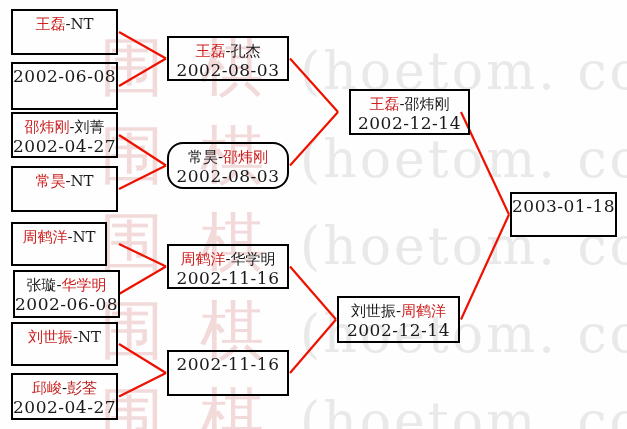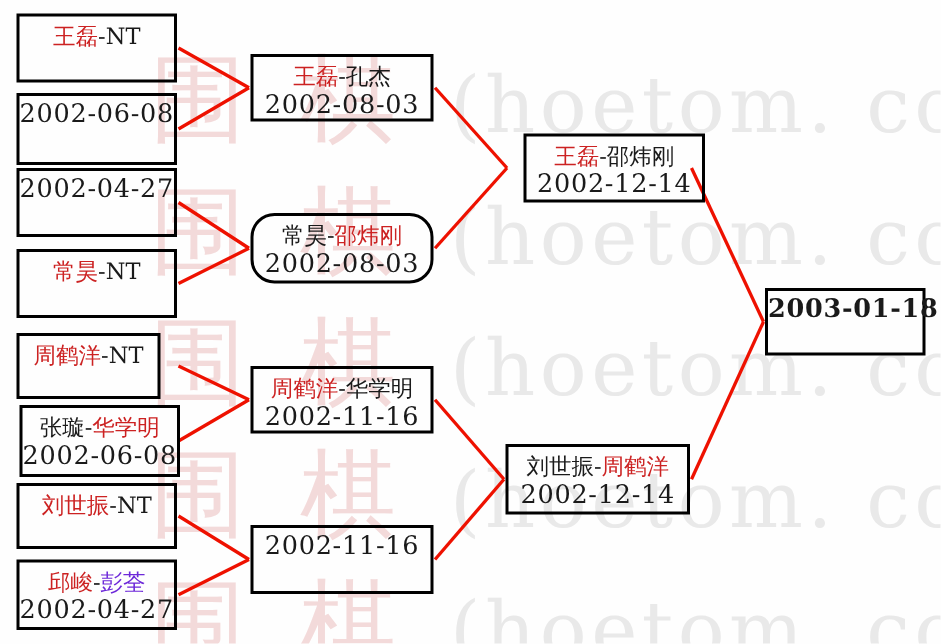--- a/index.html
+++ b/index.html
@@ -59,37 +59,38 @@
       <line x1="461" y1="319.5" x2="509" y2="214.5" stroke="#ee1100" stroke-width="2.2"></line>
     </svg>
   <div id="boxes-layer">
       <div class="match-box" style="left: 11px; top: 9px; width: 107px; height: 46px; border-color: rgb(0, 0, 0);">
         <div class="line1"><span style="color: rgb(204, 34, 34);">王磊</span><span style="color: rgb(26, 26, 26);">-</span><span style="color: rgb(26, 26, 26);">NT</span></div>
       </div>
       <div class="match-box" style="left: 11px; top: 62px; width: 107px; height: 48px; border-color: rgb(0, 0, 0);">
         <div class="match-date" style="color: rgb(26, 26, 26);">2002-06-08</div>
       </div>
       <div class="match-box" style="left: 11px; top: 112px; width: 107px; height: 46px; border-color: rgb(0, 0, 0);">
+        <div class="line1"><span style="color: rgb(204, 34, 34);">邵炜刚</span><span style="color: rgb(26, 26, 26);">-</span><span style="color: rgb(26, 26, 26);">刘菁</span></div>
         <div class="match-date" style="color: rgb(26, 26, 26);">2002-04-27</div>
       </div>
       <div class="match-box" style="left: 11px; top: 166px; width: 107px; height: 46px; border-color: rgb(0, 0, 0);">
         <div class="line1"><span style="color: rgb(204, 34, 34);">常昊</span><span style="color: rgb(26, 26, 26);">-</span><span style="color: rgb(26, 26, 26);">NT</span></div>
       </div>
       <div class="match-box" style="left: 11px; top: 222px; width: 96px; height: 44px; border-color: rgb(0, 0, 0);">
         <div class="line1"><span style="color: rgb(204, 34, 34);">周鹤洋</span><span style="color: rgb(26, 26, 26);">-</span><span style="color: rgb(26, 26, 26);">NT</span></div>
       </div>
       <div class="match-box" style="left: 13px; top: 270px; width: 107px; height: 48px; border-color: rgb(0, 0, 0);">
         <div class="line1"><span style="color: rgb(26, 26, 26);">张璇</span><span style="color: rgb(26, 26, 26);">-</span><span style="color: rgb(204, 34, 34);">华学明</span></div>
         <div class="match-date" style="color: rgb(26, 26, 26);">2002-06-08</div>
       </div>
       <div class="match-box" style="left: 11px; top: 322px; width: 107px; height: 44px; border-color: rgb(0, 0, 0);">
         <div class="line1"><span style="color: rgb(204, 34, 34);">刘世振</span><span style="color: rgb(26, 26, 26);">-</span><span style="color: rgb(26, 26, 26);">NT</span></div>
       </div>
       <div class="match-box" style="left: 11px; top: 373px; width: 107px; height: 47px; border-color: rgb(0, 0, 0);">
-        <div class="line1"><span style="color: rgb(204, 34, 34);">邱峻</span><span style="color: rgb(26, 26, 26);">-</span><span style="color: #6d28d9;">彭荃</span></div>
+        <div class="line1"><span style="color: rgb(204, 34, 34);">邱峻</span><span style="color: rgb(26, 26, 26);">-</span><span style="color: #b91c1c;">彭荃</span></div>
         <div class="match-date" style="color: rgb(26, 26, 26);">2002-04-27</div>
       </div>
       <div class="match-box" style="left: 167px; top: 36px; width: 122px; height: 45px; border-color: rgb(0, 0, 0);">
         <div class="line1"><span style="color: rgb(204, 34, 34);">王磊</span><span style="color: rgb(26, 26, 26);">-</span><span style="color: rgb(26, 26, 26);">孔杰</span></div>
         <div class="match-date" style="color: rgb(26, 26, 26);">2002-08-03</div>
       </div>
       <div class="match-box" style="left: 167px; top: 142px; width: 122px; height: 47px; border-color: rgb(0, 0, 0); border-radius: 16px;">
         <div class="line1"><span style="color: rgb(26, 26, 26);">常昊</span><span style="color: rgb(26, 26, 26);">-</span><span style="color: rgb(204, 34, 34);">邵炜刚</span></div>
         <div class="match-date" style="color: rgb(26, 26, 26);">2002-08-03</div>
       </div>
@@ -102,16 +103,16 @@
       </div>
       <div class="match-box" style="left: 349px; top: 89px; width: 121px; height: 46px; border-color: rgb(0, 0, 0);">
         <div class="line1"><span style="color: rgb(204, 34, 34);">王磊</span><span style="color: rgb(26, 26, 26);">-</span><span style="color: rgb(26, 26, 26);">邵炜刚</span></div>
         <div class="match-date" style="color: rgb(26, 26, 26);">2002-12-14</div>
       </div>
       <div class="match-box" style="left: 337px; top: 296px; width: 123px; height: 47px; border-color: rgb(0, 0, 0);">
         <div class="line1"><span style="color: rgb(26, 26, 26);">刘世振</span><span style="color: rgb(26, 26, 26);">-</span><span style="color: rgb(204, 34, 34);">周鹤洋</span></div>
         <div class="match-date" style="color: rgb(26, 26, 26);">2002-12-14</div>
       </div>
       <div class="match-box" style="left: 510px; top: 192px; width: 107px; height: 45px; border-color: rgb(0, 0, 0);">
-        <div class="match-date" style="color: rgb(26, 26, 26); font-weight: bold;">2003-01-18</div>
+        <div class="match-date" style="color: rgb(26, 26, 26);">2003-01-18</div>
       </div>
     </div>
 </div>
 
 </body></html>

